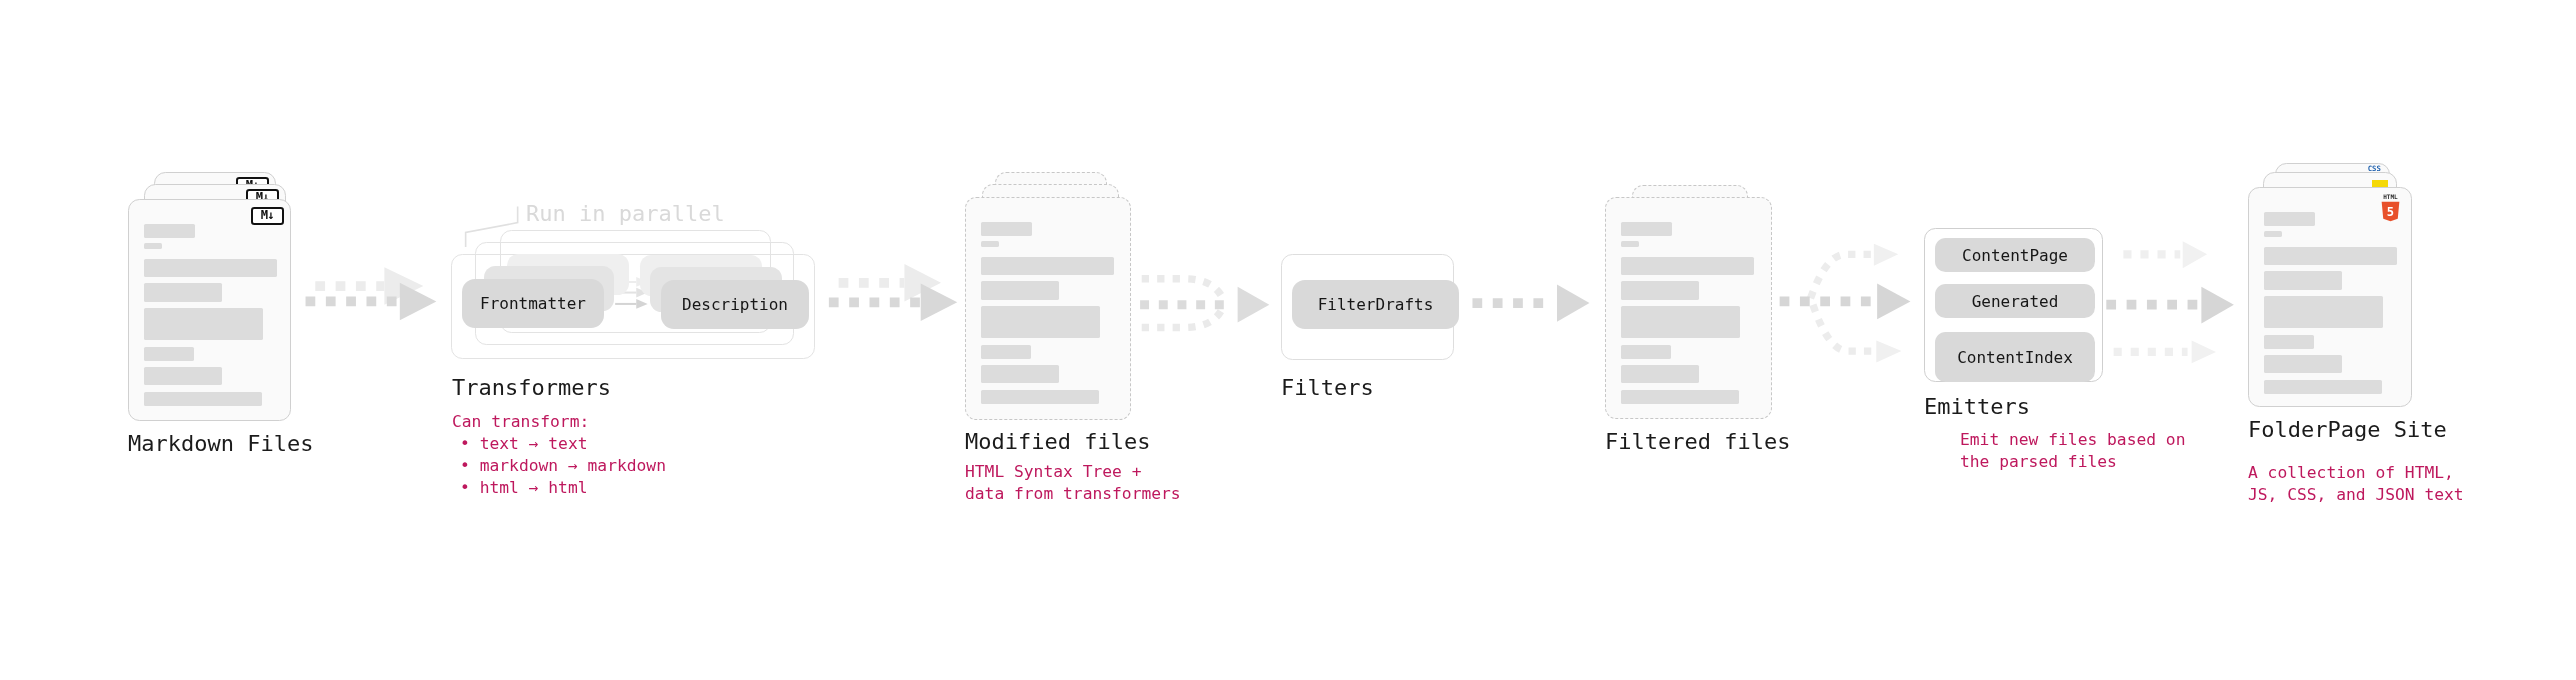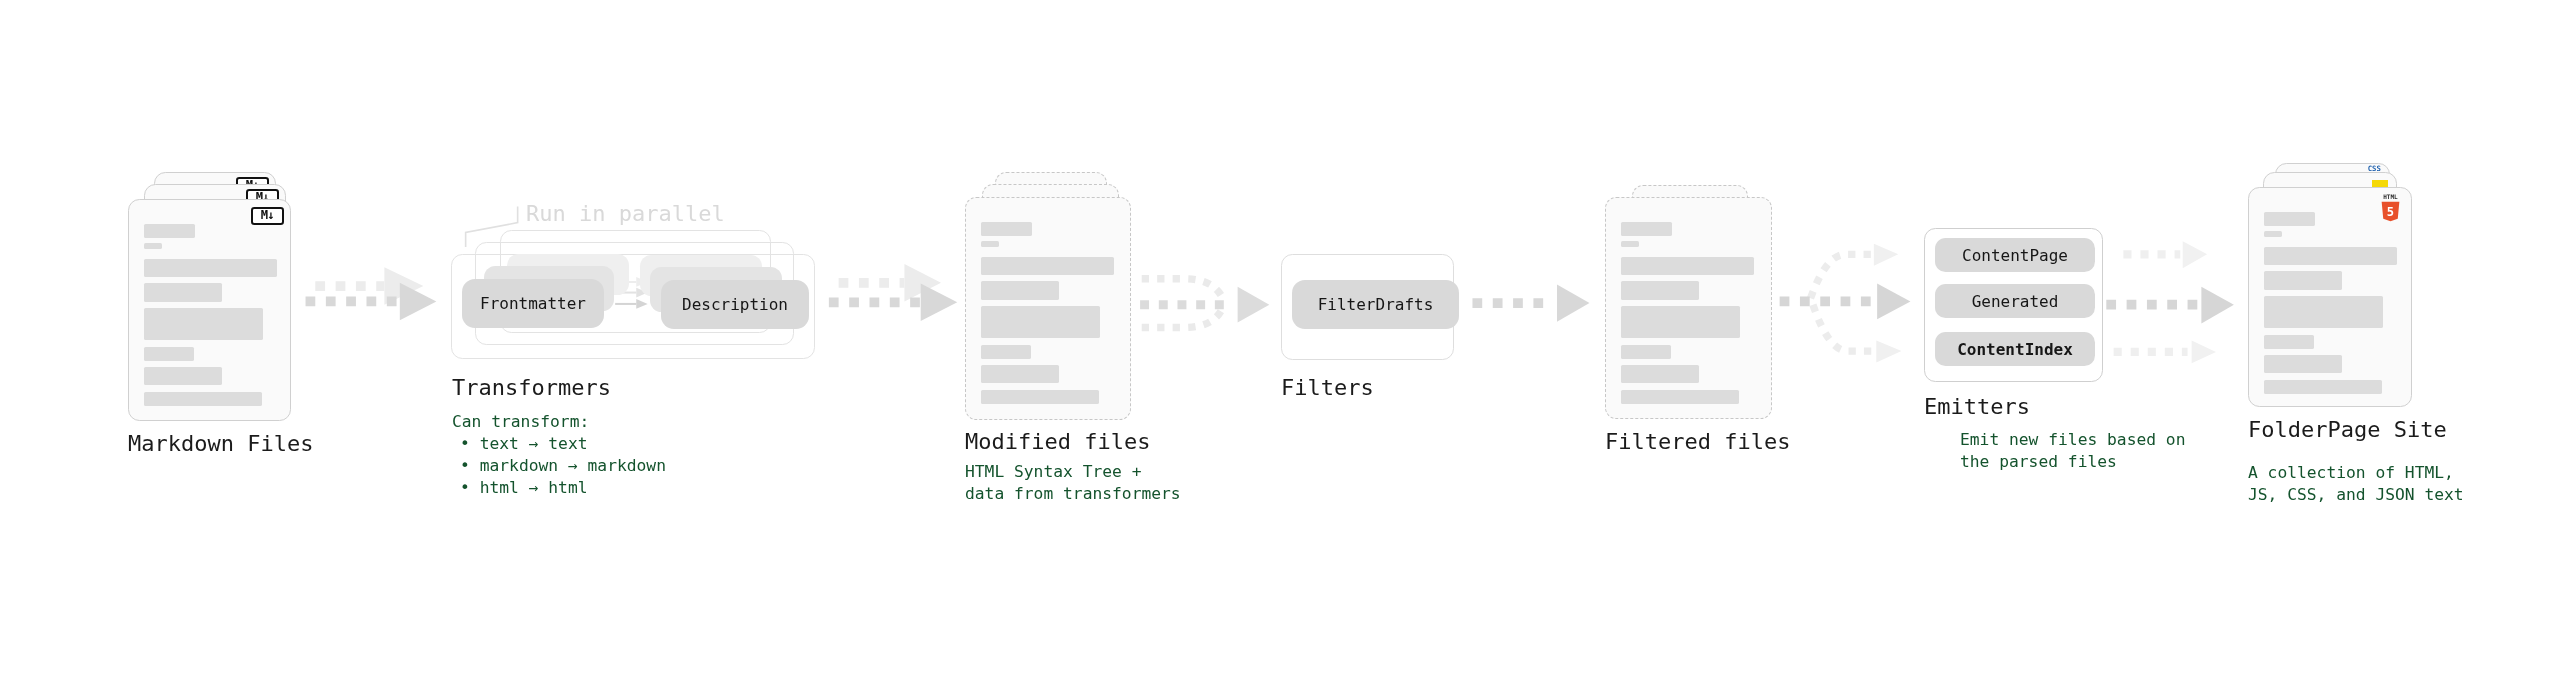--- a/index.html
+++ b/index.html
@@ -33,21 +33,21 @@
 
   
   .tbox{position:absolute;border:1.6px solid #e3e3e3;border-radius:11.4px;background:transparent;box-sizing:border-box;}
   .wbox{position:absolute;border:1.6px solid #d6d6d6;border-radius:11.4px;background:#fff;box-sizing:border-box;}
   .pill{position:absolute;background:#d9d9d9;border-radius:13px;display:flex;align-items:center;
         justify-content:center;font-size:16px;color:#161616;box-sizing:border-box;white-space:nowrap;}
   .epill{border-radius:10.6px;}
   .ghost{position:absolute;border-radius:11.4px;}
 
   .title{position:absolute;font-size:22px;font-weight:500;color:#1b1b1b;white-space:nowrap;line-height:24.4px;}
-  .details{position:absolute;font-size:16.3px;color:#14532d;line-height:22px;}
+  .details{position:absolute;font-size:16.3px;color:#be185d;line-height:22px;}
   .details div{white-space:nowrap;}
   .details .indent{padding-left:8.1px;}
   .note{position:absolute;font-size:22px;color:#d9d9d9;white-space:nowrap;z-index:7;}
 
   .z1{z-index:1}.z2{z-index:2}.z3{z-index:3}.z4{z-index:4}.z5{z-index:5}.z6{z-index:6}
 </style>
 </head>
 <body>
 
 <div class="canvas">
@@ -187,21 +187,21 @@
       <div class="sk sk6"></div>
       <div class="sk sk7"></div>
       <div class="sk sk8"></div>
     </div>
   </div>
   <div class="title" style="left:1605px;top:430px;">Filtered files</div>
 
   <div class="wbox z1" style="left:1924px;top:228px;width:179px;height:154px;border-color:#cfcfcf;"></div>
   <div class="pill epill z2" style="left:1935px;top:238px;width:160px;height:34px;">ContentPage</div>
   <div class="pill epill z2" style="left:1935px;top:284px;width:160px;height:34px;">Generated</div>
-  <div class="pill epill z2" style="left:1935px;top:332px;width:160px;height:34px;font-weight:bold;">ContentIndex</div>
+  <div class="pill epill z2" style="left:1935px;top:332px;width:160px;height:50px;">ContentIndex</div>
   <div class="title" style="left:1924px;top:395px;">Emitters</div>
   <div class="details" style="left:1924px;top:429px;margin-left:36px;">
     <div>Emit new files based on</div>
     <div>the parsed files</div>
   </div>
 
   <div class="card z1" style="left:2275px;top:163px;width:115px;height:49px;">
     <span class="badge-css">CSS</span>
   </div>
   <div class="card z2" style="left:2263px;top:172px;width:134px;height:49px;">

